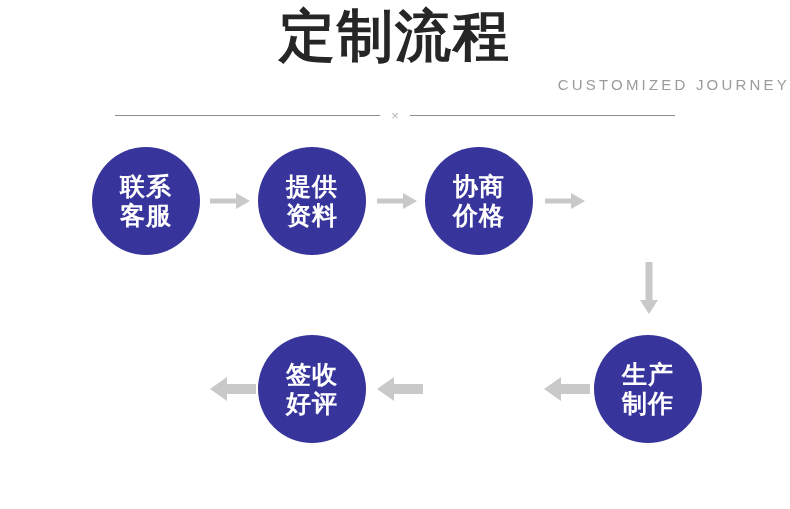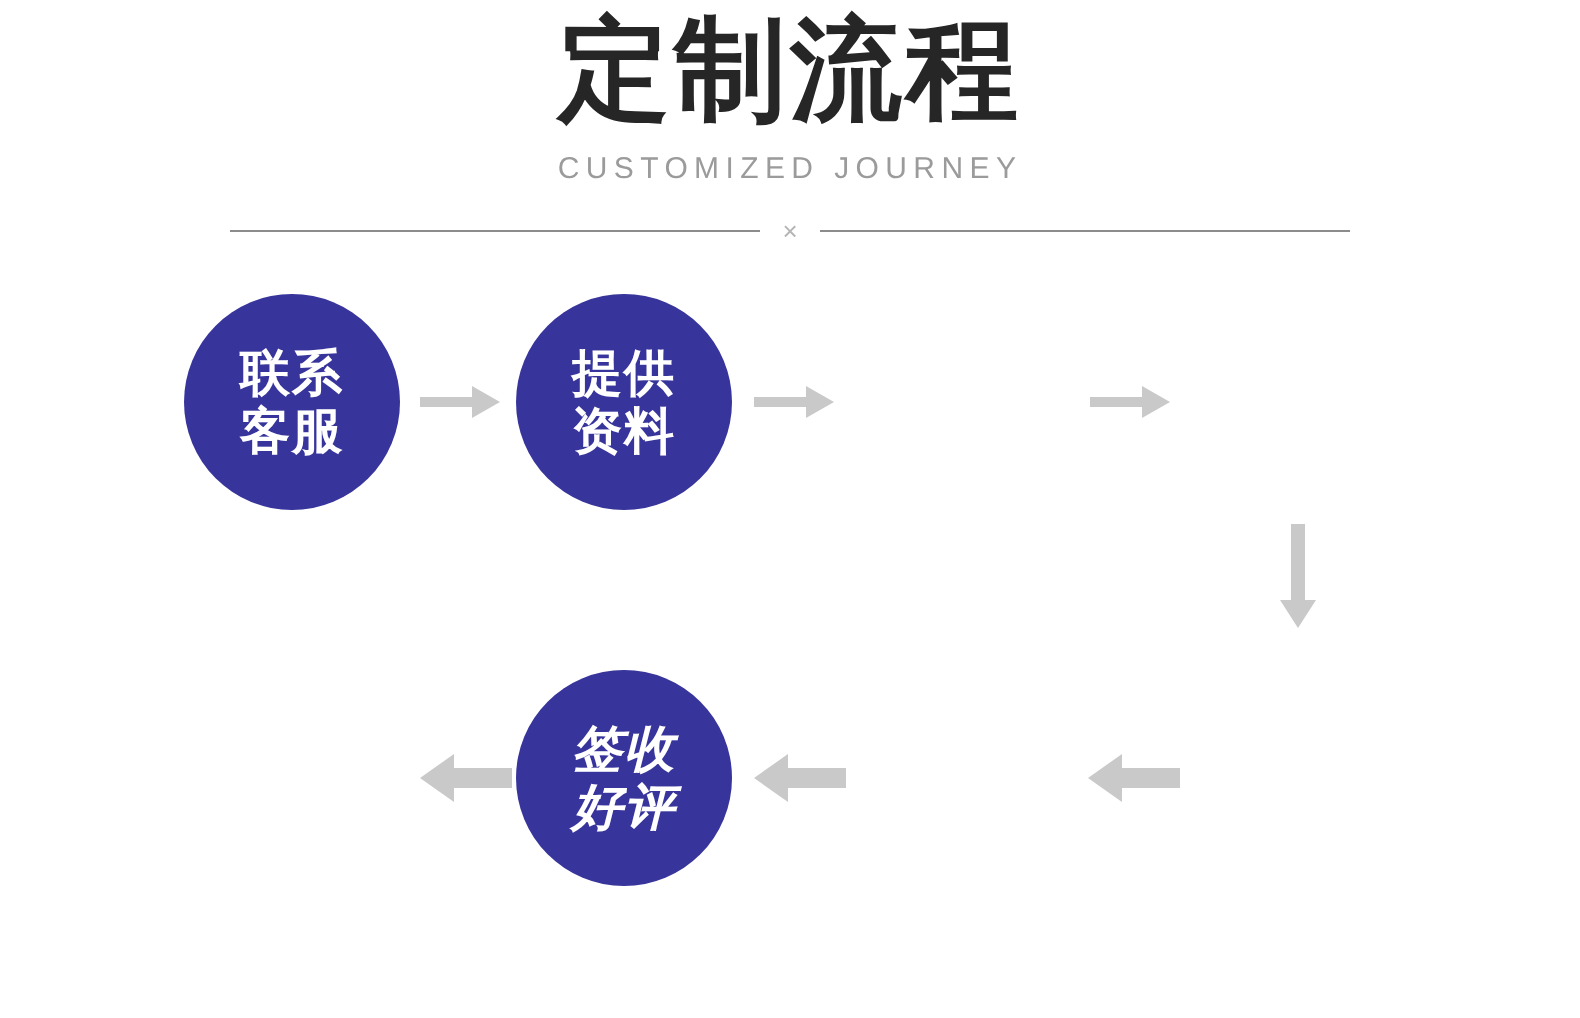--- a/index.html
+++ b/index.html
@@ -34,21 +34,21 @@
     font-weight: bold;
     color: #262626;
     letter-spacing: 2px;
     font-family: "DejaVu Sans", "Liberation Sans", sans-serif;
   }
   .page-subtitle {
     position: absolute;
     left: 0;
     top: 75px;
     width: 790px;
-    text-align: center;
+    text-align: right;
     font-size: 15px;
     line-height: 20px;
     font-weight: normal;
     color: #9b9b9b;
     letter-spacing: 3.2px;
     font-family: "Liberation Sans", sans-serif;
   }
   .divider {
     position: absolute;
     left: 115px;
@@ -104,21 +104,21 @@
   .node .line2 { display: block; }
 
   
   .n0 { left: 92px;  top: 17px; }
   .n1 { left: 258px; top: 17px; }
   .n2 { left: 425px; top: 17px; }
   .n3 { left: 594px; top: 17px; }
   
   .n4 { left: 594px; top: 205px; }
   .n5 { left: 425px; top: 205px; }
-  .n6 { left: 258px; top: 205px; font-style: italic; }
+  .n6 { left: 258px; top: 205px; }
   .n7 { left: 92px;  top: 205px; }
 
   
   .arrow {
     position: absolute;
     color: #c9c9c9;
   }
   .arrow svg { display: block; }
 
   
@@ -152,21 +152,29 @@
 <div class="flow">
 
   <div class="node n1">
     <span>提供</span>
     <span class="line2">资料</span>
   </div>
   <div class="node n0">
     <span>联系</span>
     <span class="line2">客服</span>
   </div>
-
+  <div class="node n2">
+    <span>协商</span>
+    <span class="line2">价格</span>
+  </div>
+
+  <div class="node n4">
+    <span>生产</span>
+    <span class="line2">制作</span>
+  </div>
   <div class="node n6">
     <span>签收</span>
     <span class="line2">好评</span>
   </div>
 
   <div class="arrow a-top a-top-0">
     <svg width="40" height="22" viewBox="0 0 40 22" aria-hidden="true">
       <path d="M0 8.5 H26 V3 L40 11 L26 19 V13.5 H0 Z" fill="#c9c9c9"></path>
     </svg>
   </div>

